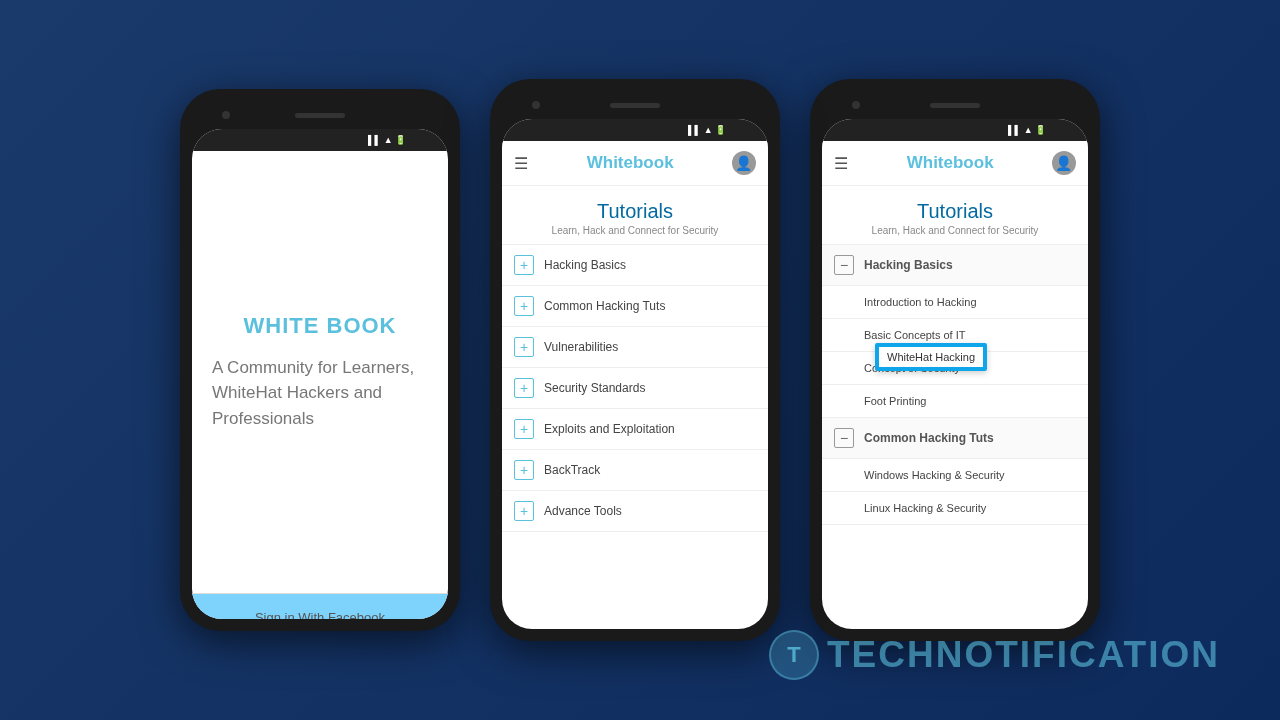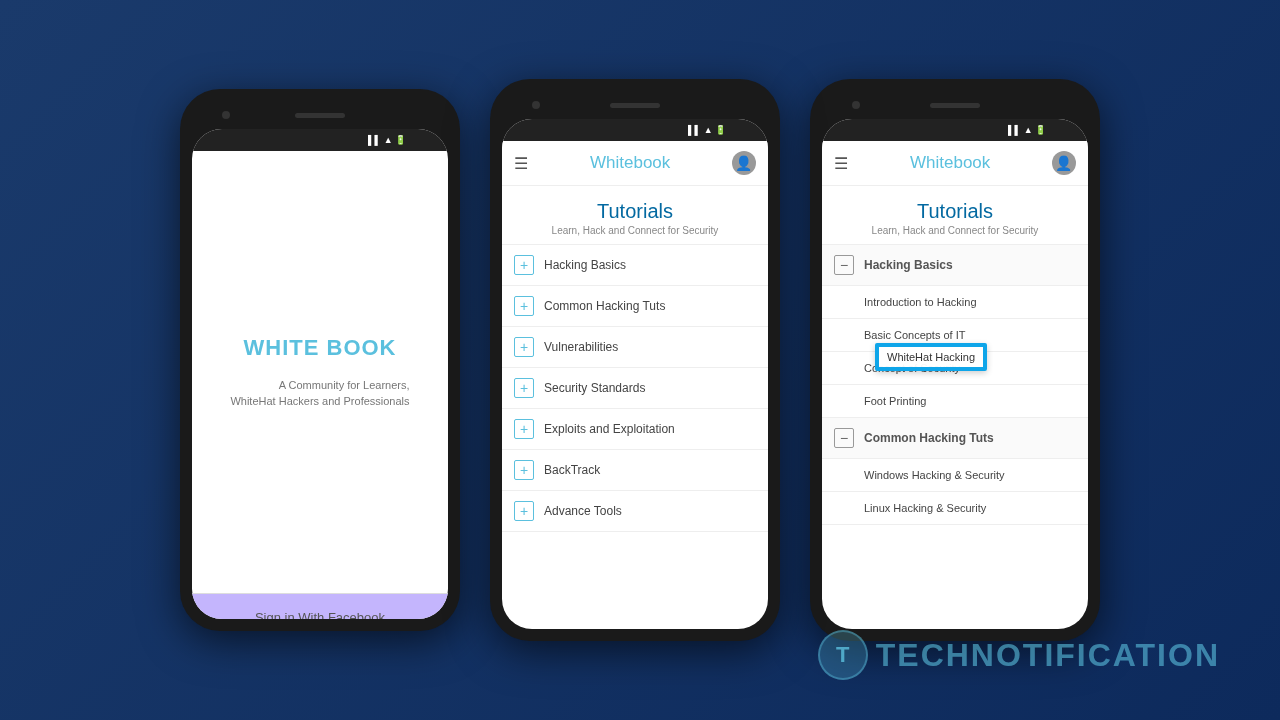--- a/index.html
+++ b/index.html
@@ -113,26 +113,26 @@
     }
     .app-title {
       color: #5bc0de;
       font-size: 22px;
       font-weight: bold;
       letter-spacing: 1px;
       margin-bottom: 16px;
     }
     .app-subtitle {
       color: #777;
-      font-size: 11px;
-      text-align: right;
+      font-size: 17px;
+      text-align: left;
       line-height: 1.5;
     }
     .login-footer {
-      background: #c4b5fd;
+      background: #7dd3fc;
       border-top: 1px solid #ddd;
       padding: 16px;
       text-align: center;
       color: #555;
       font-size: 13px;
     }
     .tooltip-badge {
       background: rgba(255,255,255,0.95);
       border: 4px solid #0ea5e9;
       padding: 4px 8px;
@@ -162,21 +162,21 @@
       justify-content: space-between;
     }
     .menu-icon {
       font-size: 16px;
       color: #555;
       cursor: pointer;
     }
     .header-title {
       color: #5bc0de;
       font-size: 17px;
-      font-weight: normal;
+      font-weight: bold;
     }
     .user-icon {
       width: 24px;
       height: 24px;
       background: #999;
       border-radius: 50%;
       display: flex;
       align-items: center;
       justify-content: center;
       color: #fff;
@@ -286,21 +286,21 @@
       border-radius: 50%;
       display: flex;
       align-items: center;
       justify-content: center;
       font-size: 22px;
       color: #5bc0de;
       font-weight: bold;
       border: 2px solid rgba(91, 192, 222, 0.5);
     }
     .watermark-text {
-      font-size: 32px;
+      font-size: 37px;
       font-weight: bold;
       color: rgba(91, 192, 222, 0.7);
       letter-spacing: 2px;
     }
 
     .phone-content {
       display: flex;
       flex-direction: column;
       height: 100%;
     }

